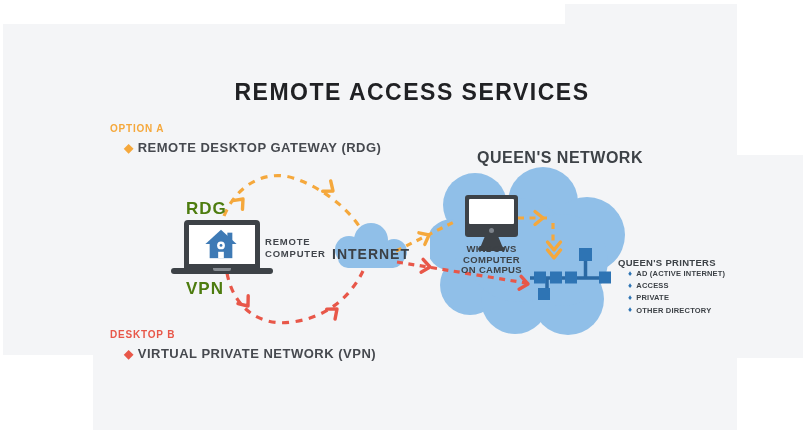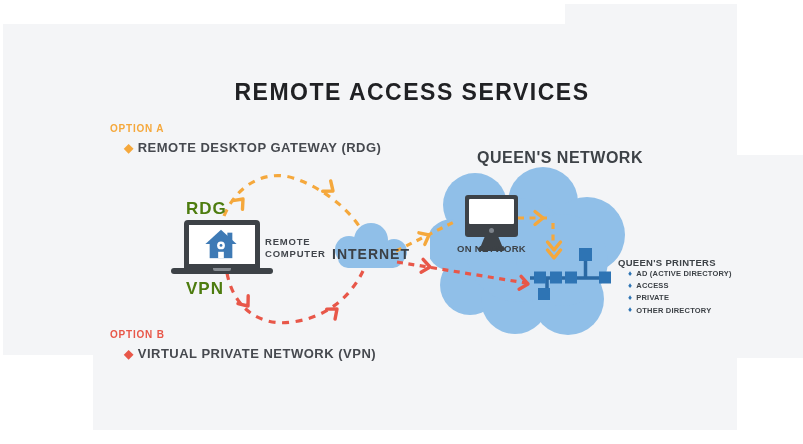--- a/index.html
+++ b/index.html
@@ -128,21 +128,21 @@
   </svg>
 
   <div class="abs title">REMOTE ACCESS SERVICES</div>
 
   <div class="abs opt-label opt-a">OPTION A</div>
   <div class="abs opt-item opt-item-a">
     <span class="dia dia-orange">◆</span>
     <span>REMOTE DESKTOP GATEWAY (RDG)</span>
   </div>
 
-  <div class="abs opt-label opt-b">OPTION B</div>
+  <div class="abs opt-label opt-b">DESKTOP B</div>
   <div class="abs opt-item opt-item-b">
     <span class="dia dia-red">◆</span>
     <span>VIRTUAL PRIVATE NETWORK (VPN)</span>
   </div>
 
   <div class="abs devlabel rdg">RDG</div>
   <div class="abs laptop">
     <div class="lap-screen">
       <svg width="34" height="32" viewBox="0 0 48 44" style="position:absolute;left:15px;top:3px;">
         <rect x="33" y="6" width="7" height="12" fill="#3e7ab5"></rect>
@@ -168,28 +168,29 @@
   <div class="abs monitor">
     <div class="mon-frame"></div>
     <div class="mon-screen"></div>
     <div class="mon-dot"></div>
     <svg width="53" height="16" viewBox="0 0 53 16" style="position:absolute;left:0;top:41px;">
       <polygon points="20,0 33,0 38,12 15,12" fill="#3d4247"></polygon>
       <rect x="13" y="11" width="27" height="4" rx="2" fill="#3d4247"></rect>
     </svg>
   </div>
   <div class="abs campus-cap">
-    <div>ON NETWORK</div>
+    <div>WINDOWS COMPUTER</div>
+    <div>ON CAMPUS</div>
   </div>
 
   <div class="abs qr-head">QUEEN'S PRINTERS</div>
   <div class="abs qr-list">
     <div class="qr-item">
       <span class="dia">♦</span>
-      <span>AD (ACTIVE DIRECTORY)</span>
+      <span>AD (ACTIVE INTERNET)</span>
     </div>
     <div class="qr-item">
       <span class="dia">♦</span>
       <span>ACCESS</span>
     </div>
     <div class="qr-item">
       <span class="dia">♦</span>
       <span>PRIVATE</span>
     </div>
     <div class="qr-item">

